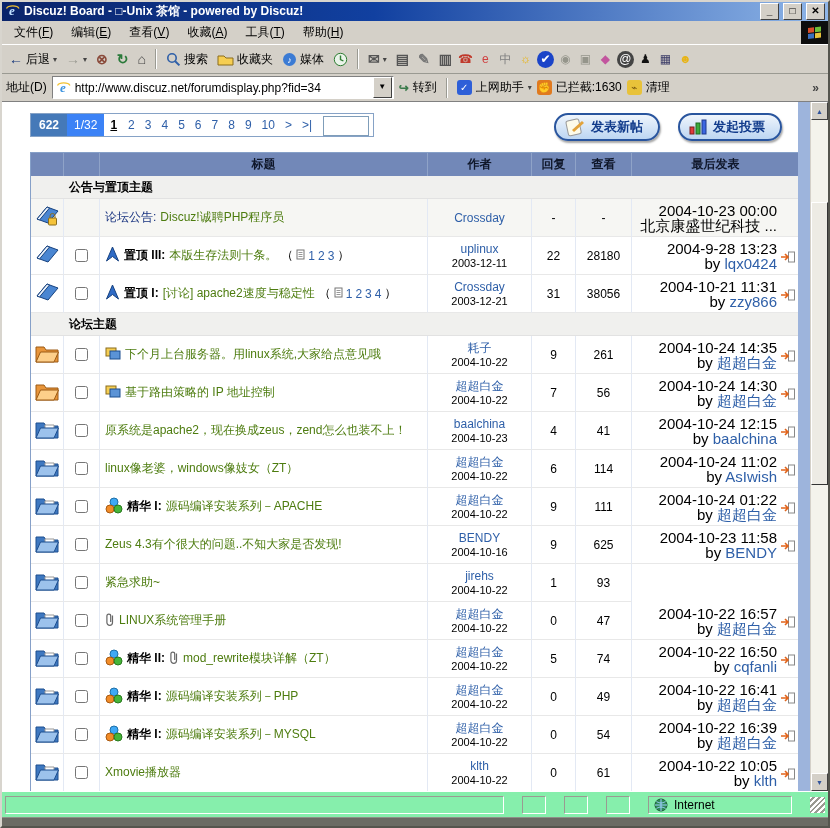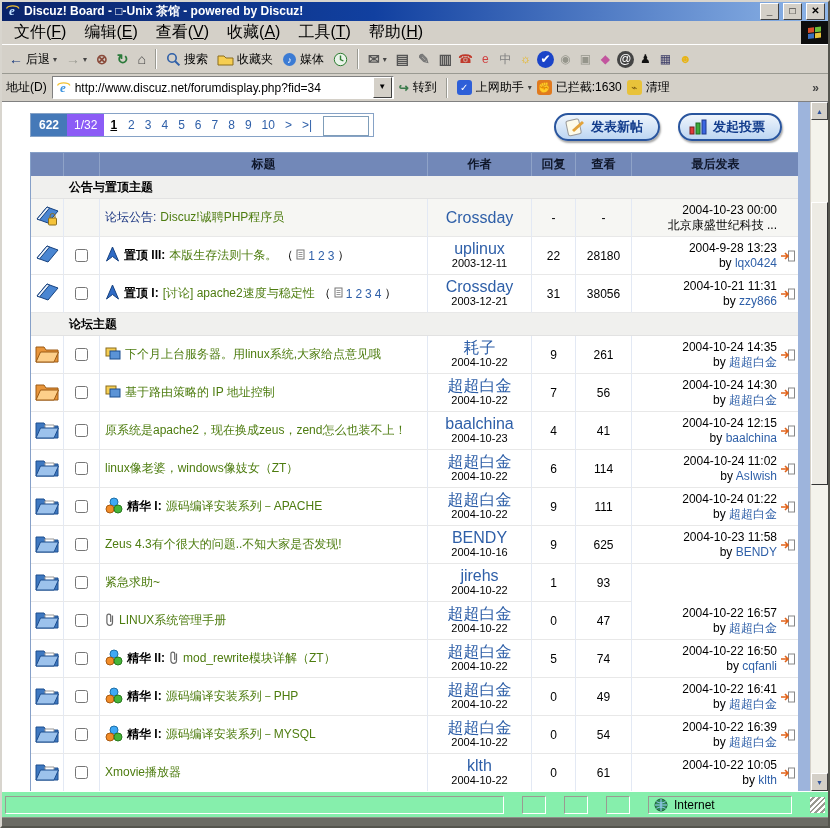--- a/index.html
+++ b/index.html
@@ -4,21 +4,21 @@
 <style>
   html,body{margin:0;padding:0;}
   body{width:830px;height:828px;overflow:hidden;font-family:"Liberation Sans",sans-serif;background:#D4D0C8;}
   .window{width:826px;height:824px;border:2px solid;border-color:#D8D5CE #55554E #55554E #D8D5CE;background:#D4D0C8;display:flex;flex-direction:column;}
   
   .titlebar{height:19px;background:linear-gradient(90deg,#0A246A,#1140A0 45%,#8FB6E8);display:flex;align-items:center;padding:0 3px;gap:4px;flex:none;}
   .title-text{color:#fff;font-weight:bold;font-size:12px;flex:1;white-space:nowrap;overflow:hidden;}
   .win-btn{width:17px;height:15px;background:#D4D0C8;border:1px solid;border-color:#fff #404040 #404040 #fff;font-size:10px;line-height:13px;text-align:center;font-weight:bold;color:#000;cursor:pointer;flex:none;}
   
   .menubar{height:23px;display:flex;align-items:center;padding-left:3px;flex:none;border-bottom:1px solid #fff;}
-  .menu-item{padding:3px 9px;font-size:16px;cursor:pointer;}
+  .menu-item{padding:3px 9px;font-size:12px;cursor:pointer;}
   .win-logo{margin-left:auto;width:27px;height:23px;background:#0d0d0d;display:grid;place-items:center;flex:none;}
   
   .toolbar{height:28px;display:flex;align-items:center;padding:0 3px;gap:1px;flex:none;border-bottom:1px solid #9a9a92;font-size:12px;}
   .tb-btn{display:flex;align-items:center;gap:3px;padding:2px 4px;cursor:pointer;white-space:nowrap;}
   .tb-glyph{font-size:14px;font-weight:bold;line-height:14px;}
   .caret{font-size:8px;color:#444;cursor:pointer;}
   .tb-sep{width:0;height:20px;border-left:1px solid #9a9a92;border-right:1px solid #fff;margin:0 4px;}
   .plug{width:17px;height:17px;display:grid;place-items:center;font-size:12px;border-radius:3px;cursor:pointer;}
   
   .addressbar{height:27px;display:flex;align-items:center;padding:0 4px;gap:5px;flex:none;border-bottom:1px solid #808080;font-size:12px;}
@@ -34,21 +34,21 @@
   .blue-strip{width:12px;background:#9DB4DC;flex:none;}
   .vscroll{width:17px;background:#F4F3EC;position:relative;flex:none;border-left:1px solid #D4D0C8;}
   .scroll-btn{position:absolute;left:0;width:15px;height:16px;background:#D4D0C8;border:1px solid;border-color:#fff #404040 #404040 #fff;display:grid;place-items:center;font-size:7px;color:#31549C;cursor:pointer;}
   .sb-up{top:0}.sb-down{bottom:0}
   .thumb{position:absolute;left:0;top:100px;height:281px;width:15px;background:#EDEBE4;border:1px solid;border-color:#fff #333 #333 #fff;cursor:grab;}
   
   .topbar{position:relative;height:36px;}
   .pager{display:inline-flex;align-items:stretch;border:1px solid #86A2C6;height:22px;background:#fff;}
   .seg{display:flex;align-items:center;font-size:12px;}
   .seg-total{background:#4579B8;color:#fff;font-weight:bold;padding:0 8px;}
-  .seg-cur{background:#8b5cf6;color:#fff;padding:4px 7px;}
+  .seg-cur{background:#3b82f6;color:#fff;padding:4px 7px;}
   .page-link{color:#2E5FA8;padding:0 5px;cursor:pointer;}
   .page-current{color:#000;font-weight:bold;text-decoration:underline;padding:0 6px;cursor:default;}
   .pager-input{width:40px;height:16px;border:1px solid #7F9DB9;margin:2px 4px 0 6px;}
   .action-btns{position:absolute;right:16px;top:0;display:flex;gap:18px;}
   .pill{display:flex;align-items:center;gap:5px;height:24px;padding:0 15px 0 8px;border:2px solid #29559E;border-radius:14px;background:linear-gradient(#EFF5FC,#BDD6F2);color:#123C8C;font-weight:bold;font-size:13px;box-shadow:1px 2px 2px rgba(0,0,0,.35);cursor:pointer;white-space:nowrap;}
   
   .forum-table{margin-top:3px;width:769px;border:1px solid #86A0C8;border-bottom:none;}
   .t-head,.t-row{display:grid;grid-template-columns:33px 36px 1fr 104px 44px 56px 168px;}
   .t-head{background:#7288B8;color:#0f172a;font-weight:bold;font-size:12px;height:23px;}
   .t-head div{display:flex;align-items:center;justify-content:center;border-right:1px solid #8FA3C8;}
@@ -57,23 +57,23 @@
   .t-row.shade{background:#F6F6F3;}
   .cell{border-right:1px solid #E3E9F4;border-bottom:1px solid #E8E8E8;display:flex;align-items:center;justify-content:center;min-width:0;}
   .c-title{justify-content:flex-start;gap:4px;padding:0 5px;overflow:hidden;white-space:nowrap;}
   .title-link{color:#4d7c0f;cursor:pointer;}
   .prefix{color:#000;}
   .prefix.b{font-weight:bold;}
   .prefix.nv{color:#17327F;}
   .pages-group{color:#000;display:inline-flex;align-items:center;gap:3px;}
   .pnum{color:#2E5FA8;cursor:pointer;}
   .c-author{flex-direction:column;line-height:14px;text-align:center;}
-  .author-link{color:#2E5FA8;cursor:pointer;font-size:16px;}
+  .author-link{color:#2E5FA8;cursor:pointer;font-size:12px;}
   .author-date{color:#000;font-size:11px;}
-  .c-last{flex-direction:column;align-items:flex-end;padding-right:22px;position:relative;font-size:12px;line-height:15px;}
+  .c-last{flex-direction:column;align-items:flex-end;padding-right:22px;position:relative;font-size:15px;line-height:15px;}
   .by-link{color:#2E5FA8;cursor:pointer;}
   .np{position:absolute;right:4px;top:13px;cursor:pointer;}
   .cb{width:13px;height:13px;margin:0;}
   
   .statusbar{height:22px;background:#86efac;border-top:1px solid #fff;display:flex;align-items:center;gap:18px;padding:2px 3px 1px;flex:none;}
   .sb{height:16px;border:1px solid;border-color:#9a9a92 #fff #fff #9a9a92;}
   .sb-main{flex:1;}
   .sb-small{width:22px;}
   .sb-zone{width:132px;display:flex;align-items:center;gap:6px;padding:0 5px;font-size:12px;}
   .grip{width:15px;height:16px;background:repeating-linear-gradient(135deg,#fff 0 2px,#9a9a92 2px 4px);}

